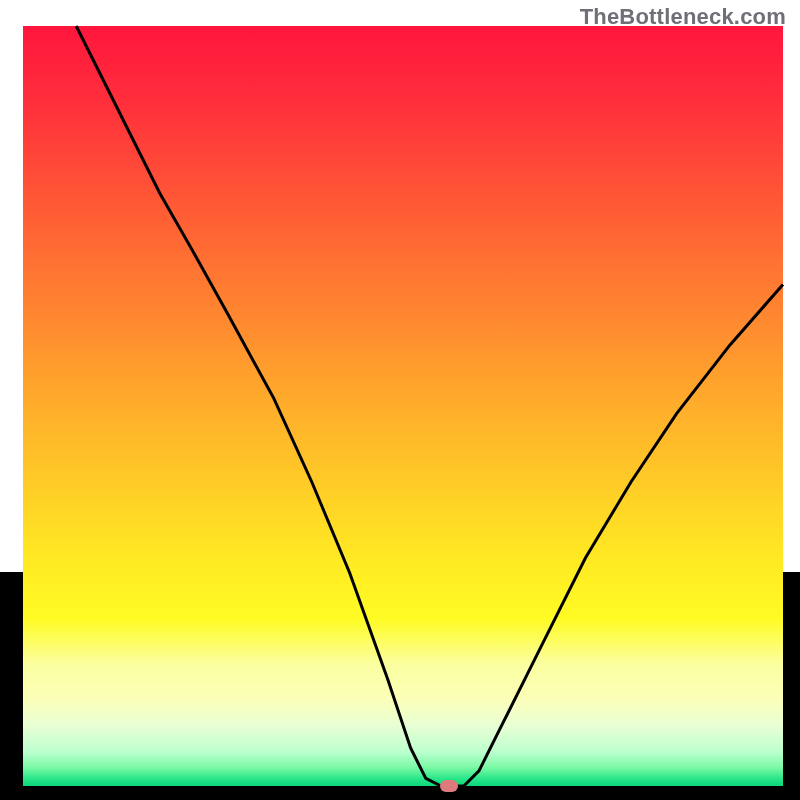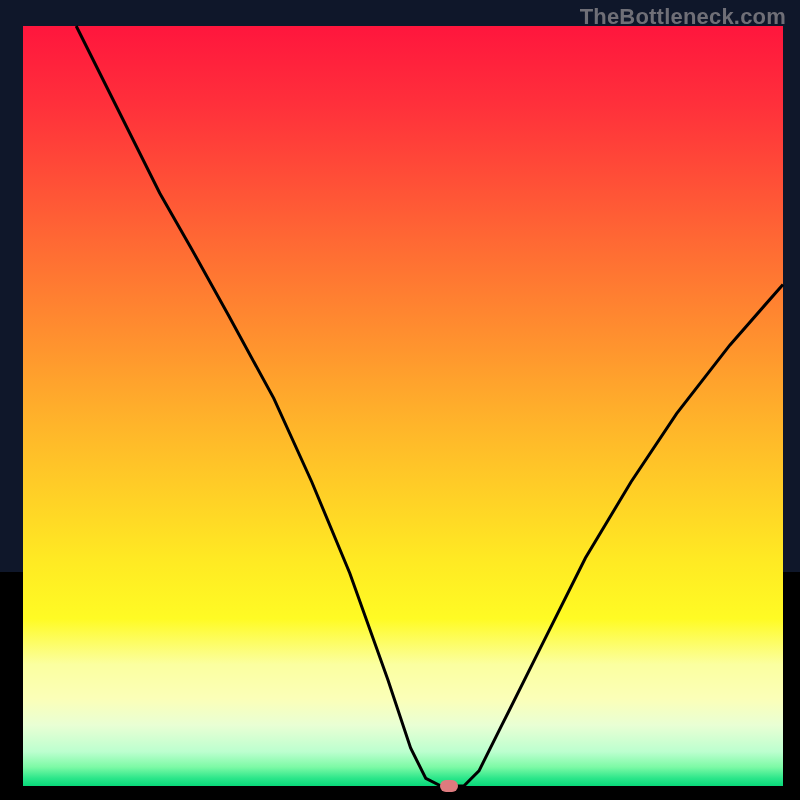--- a/index.html
+++ b/index.html
@@ -8,21 +8,21 @@
     width: 800px;
     height: 800px;
     background: #000;
     overflow: hidden;
     font-family: Arial, Helvetica, sans-serif;
   }
   .frame {
     position: relative;
     width: 800px;
     height: 572px;
-    background: #0f172a;
+    background: #ffffff;
   }
   .watermark {
     position: absolute;
     top: 4px;
     right: 14px;
     color: #6f6f77;
     font-size: 22px;
     font-weight: 600;
     letter-spacing: 0.2px;
     z-index: 10;

